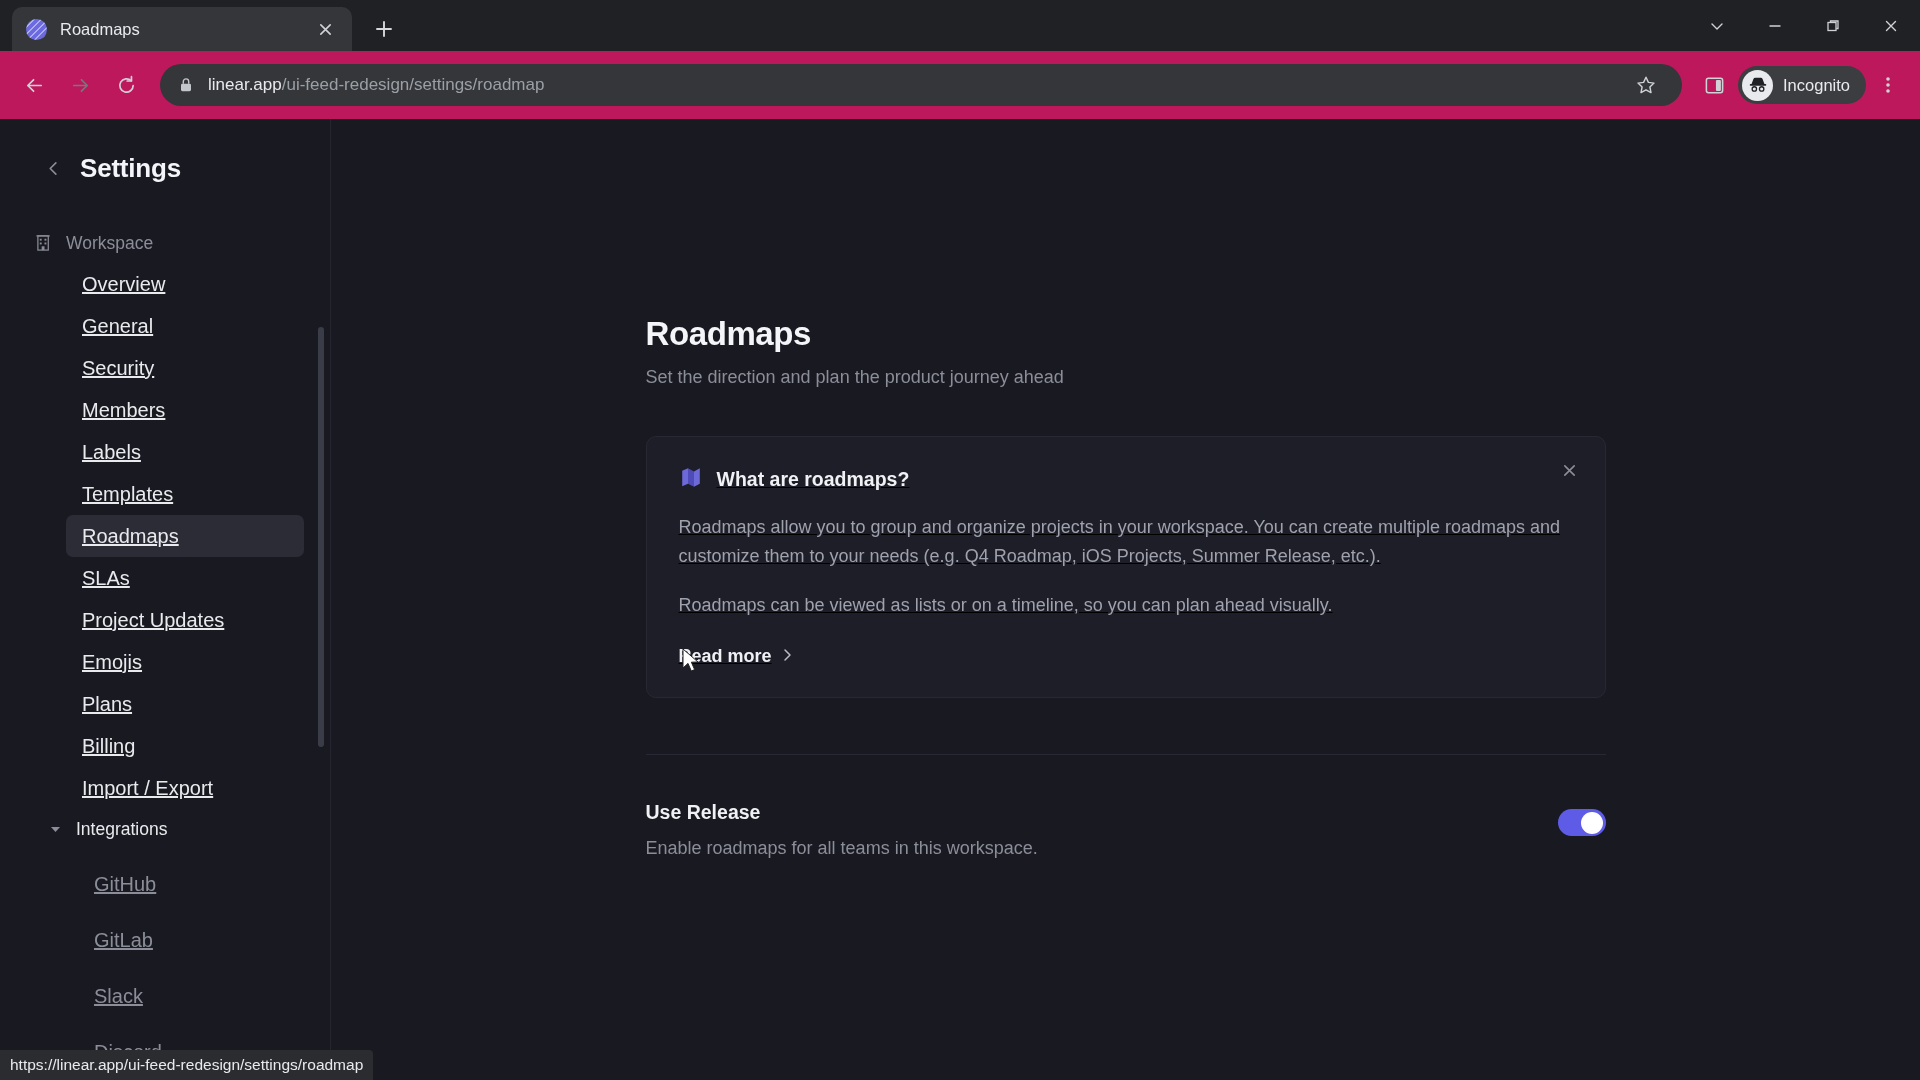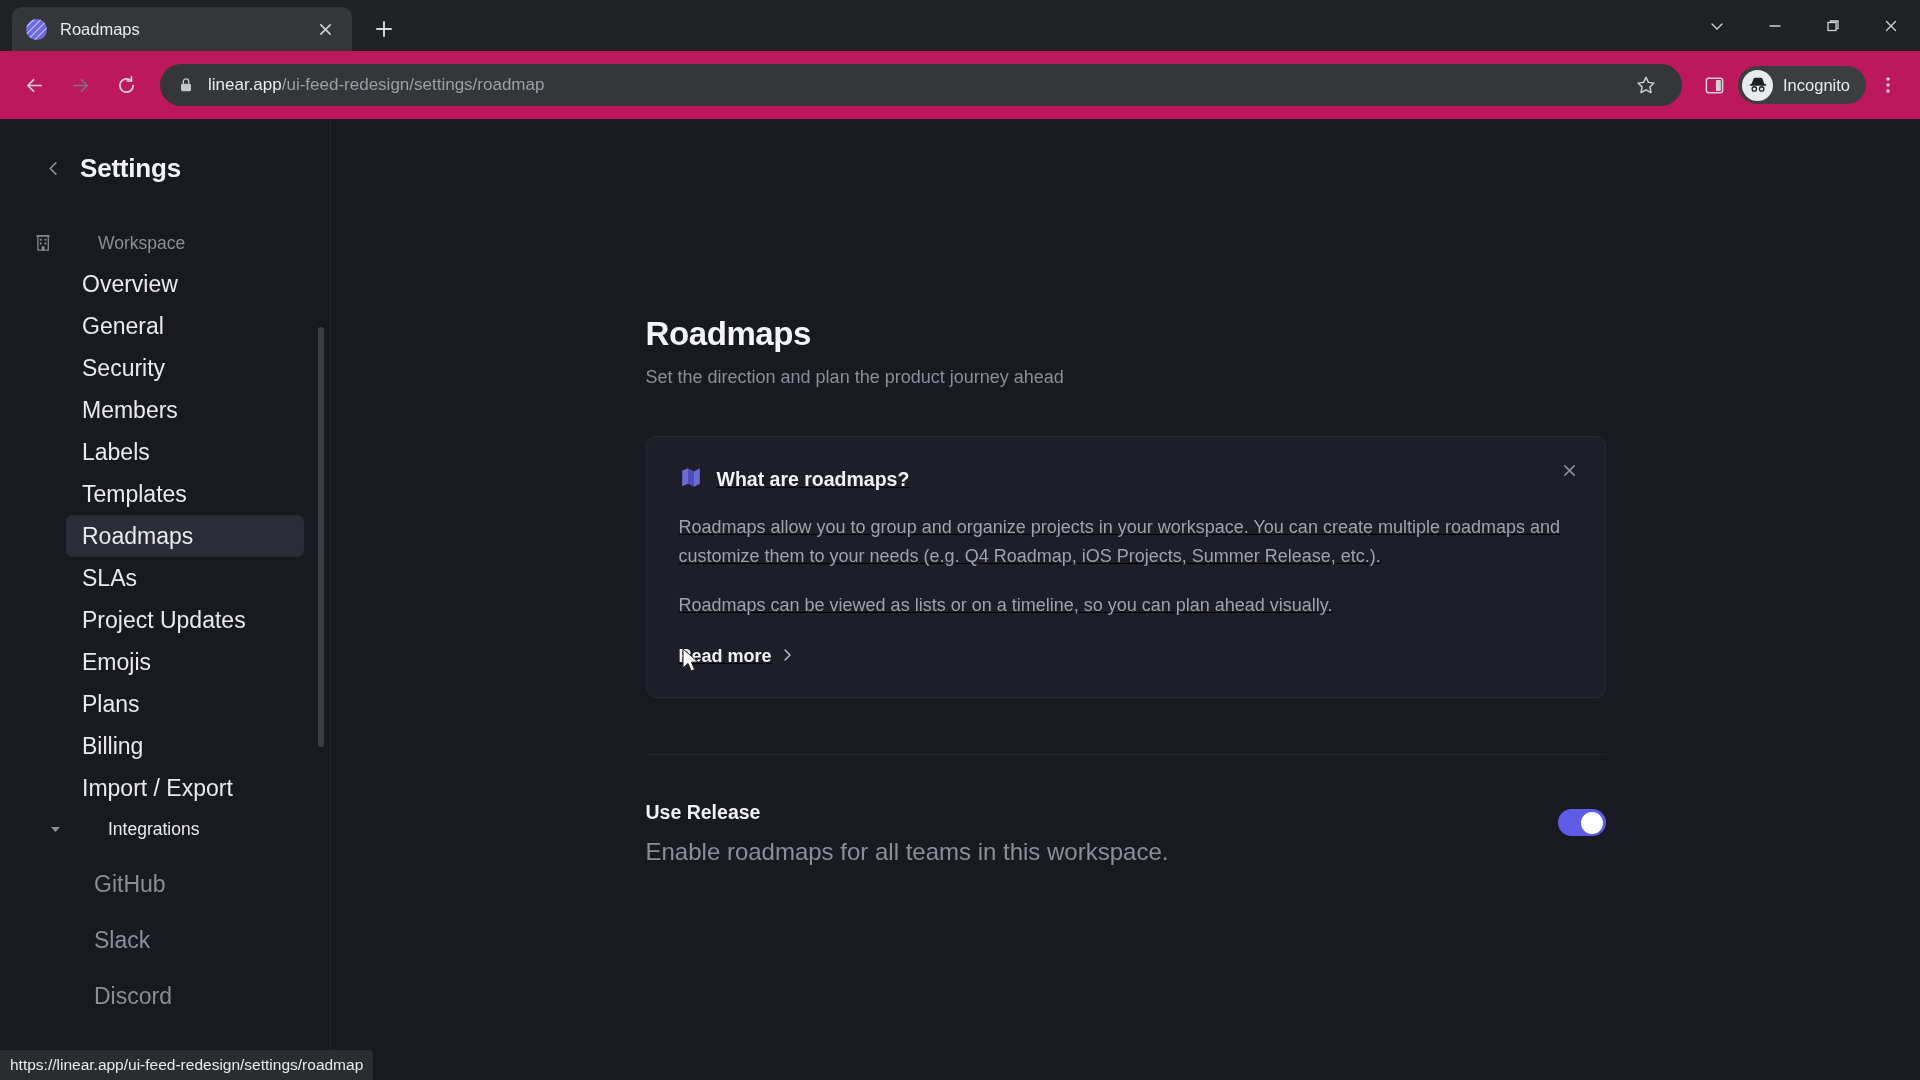--- a/index.html
+++ b/index.html
@@ -90,28 +90,28 @@
 
   
   .sidebar{
     width:331px; flex:0 0 331px; background:#191a21; position:relative;
     border-right:1px solid #24252e; display:flex; flex-direction:column;
   }
   .sb-head{ display:flex; align-items:center; padding:22px 0 0 40px; height:76px; }
   .sb-back{ width:26px; height:26px; display:flex; align-items:center; justify-content:center; color:#8b8d98; margin-right:14px; }
   .sb-title{ color:#f4f5f8; font-size:26px; font-weight:700; letter-spacing:-.2px; }
   .sb-list{ padding:28px 0 0 0; flex:1; overflow:hidden; position:relative; }
-  .sb-group{ display:flex; align-items:center; height:40px; padding-left:33px;gap:32px; }
+  .sb-group{ display:flex; align-items:center; height:40px; padding-left:33px; }
   .sb-group .gicon{ width:22px; flex:0 0 22px; display:flex; align-items:center; justify-content:center; color:#8b8d98; margin-right:11px; }
   .sb-group .glabel{ color:#8b8d98; font-size:17.5px; font-weight:500; }
   .sb-item{
     height:42px; margin:0 26px 0 66px; border-radius:7px; display:flex;
     align-items:center; padding-left:16px;
   }
-  .sb-item span{ color:#e9eaee; font-size:23px; font-weight:500; }
+  .sb-item span{ color:#e9eaee; font-size:20px; font-weight:500;text-decoration:underline; }
   .sb-item.active{ background:#2b2c36; }
   .sb-item.sub span{ color:#8b8d98; font-weight:400; }
   .sb-item.sub{ margin-left:78px; }
   .sb-group.collapsible{ padding-left:0; }
   .sb-group.collapsible .caret{
     width:22px; flex:0 0 22px; margin-left:44px; margin-right:10px;
     display:flex; align-items:center; justify-content:center; color:#8b8d98;
   }
   .sb-group.collapsible .glabel{ color:#e9eaee; font-size:17.5px; font-weight:500; }
   .sb-scroll{
@@ -138,21 +138,21 @@
   .ic-p{ color:#9fa1ad; font-size:18px; line-height:29px; margin-top:20px; max-width:890px; }
   .readmore{ display:flex; align-items:center; gap:10px; margin-top:26px; }
   .readmore span{ color:#f0f1f5; font-size:18px; font-weight:600; }
 
   .divider{ margin-top:56px; border-top:1px solid #272833; }
 
   .setting-row{
     margin-top:46px; display:flex; align-items:flex-start; justify-content:space-between;
   }
   .set-title{ color:#f0f1f5; font-size:19.5px; font-weight:600; }
-  .set-desc{ color:#8b8d98; font-size:24px; margin-top:14px;text-align:right; }
+  .set-desc{ color:#8b8d98; font-size:18px; margin-top:14px;text-align:right; }
   .toggle{
     width:48px; height:27px; border-radius:14px; background:#5e5ce6;
     position:relative; flex:0 0 48px; margin-top:8px;
   }
   .toggle .knob{
     position:absolute; top:2.5px; right:3px; width:22px; height:22px;
     border-radius:50%; background:#ffffff;
   }
 
   
@@ -349,20 +349,23 @@
                 <path d="M1 2 L5.5 7 L10 2 Z" fill="currentColor"></path>
               </svg>
           </div>
           <div class="glabel">Integrations</div>
         </div>
 
         <div class="sb-item sub">
             <span>GitHub</span>
           </div>
         <div class="sb-item sub">
+            <span>GitLab</span>
+          </div>
+        <div class="sb-item sub">
             <span>Slack</span>
           </div>
         <div class="sb-item sub">
             <span>Discord</span>
           </div>
 
       </div>
 
       <div class="sb-scroll"></div>
     </div>

